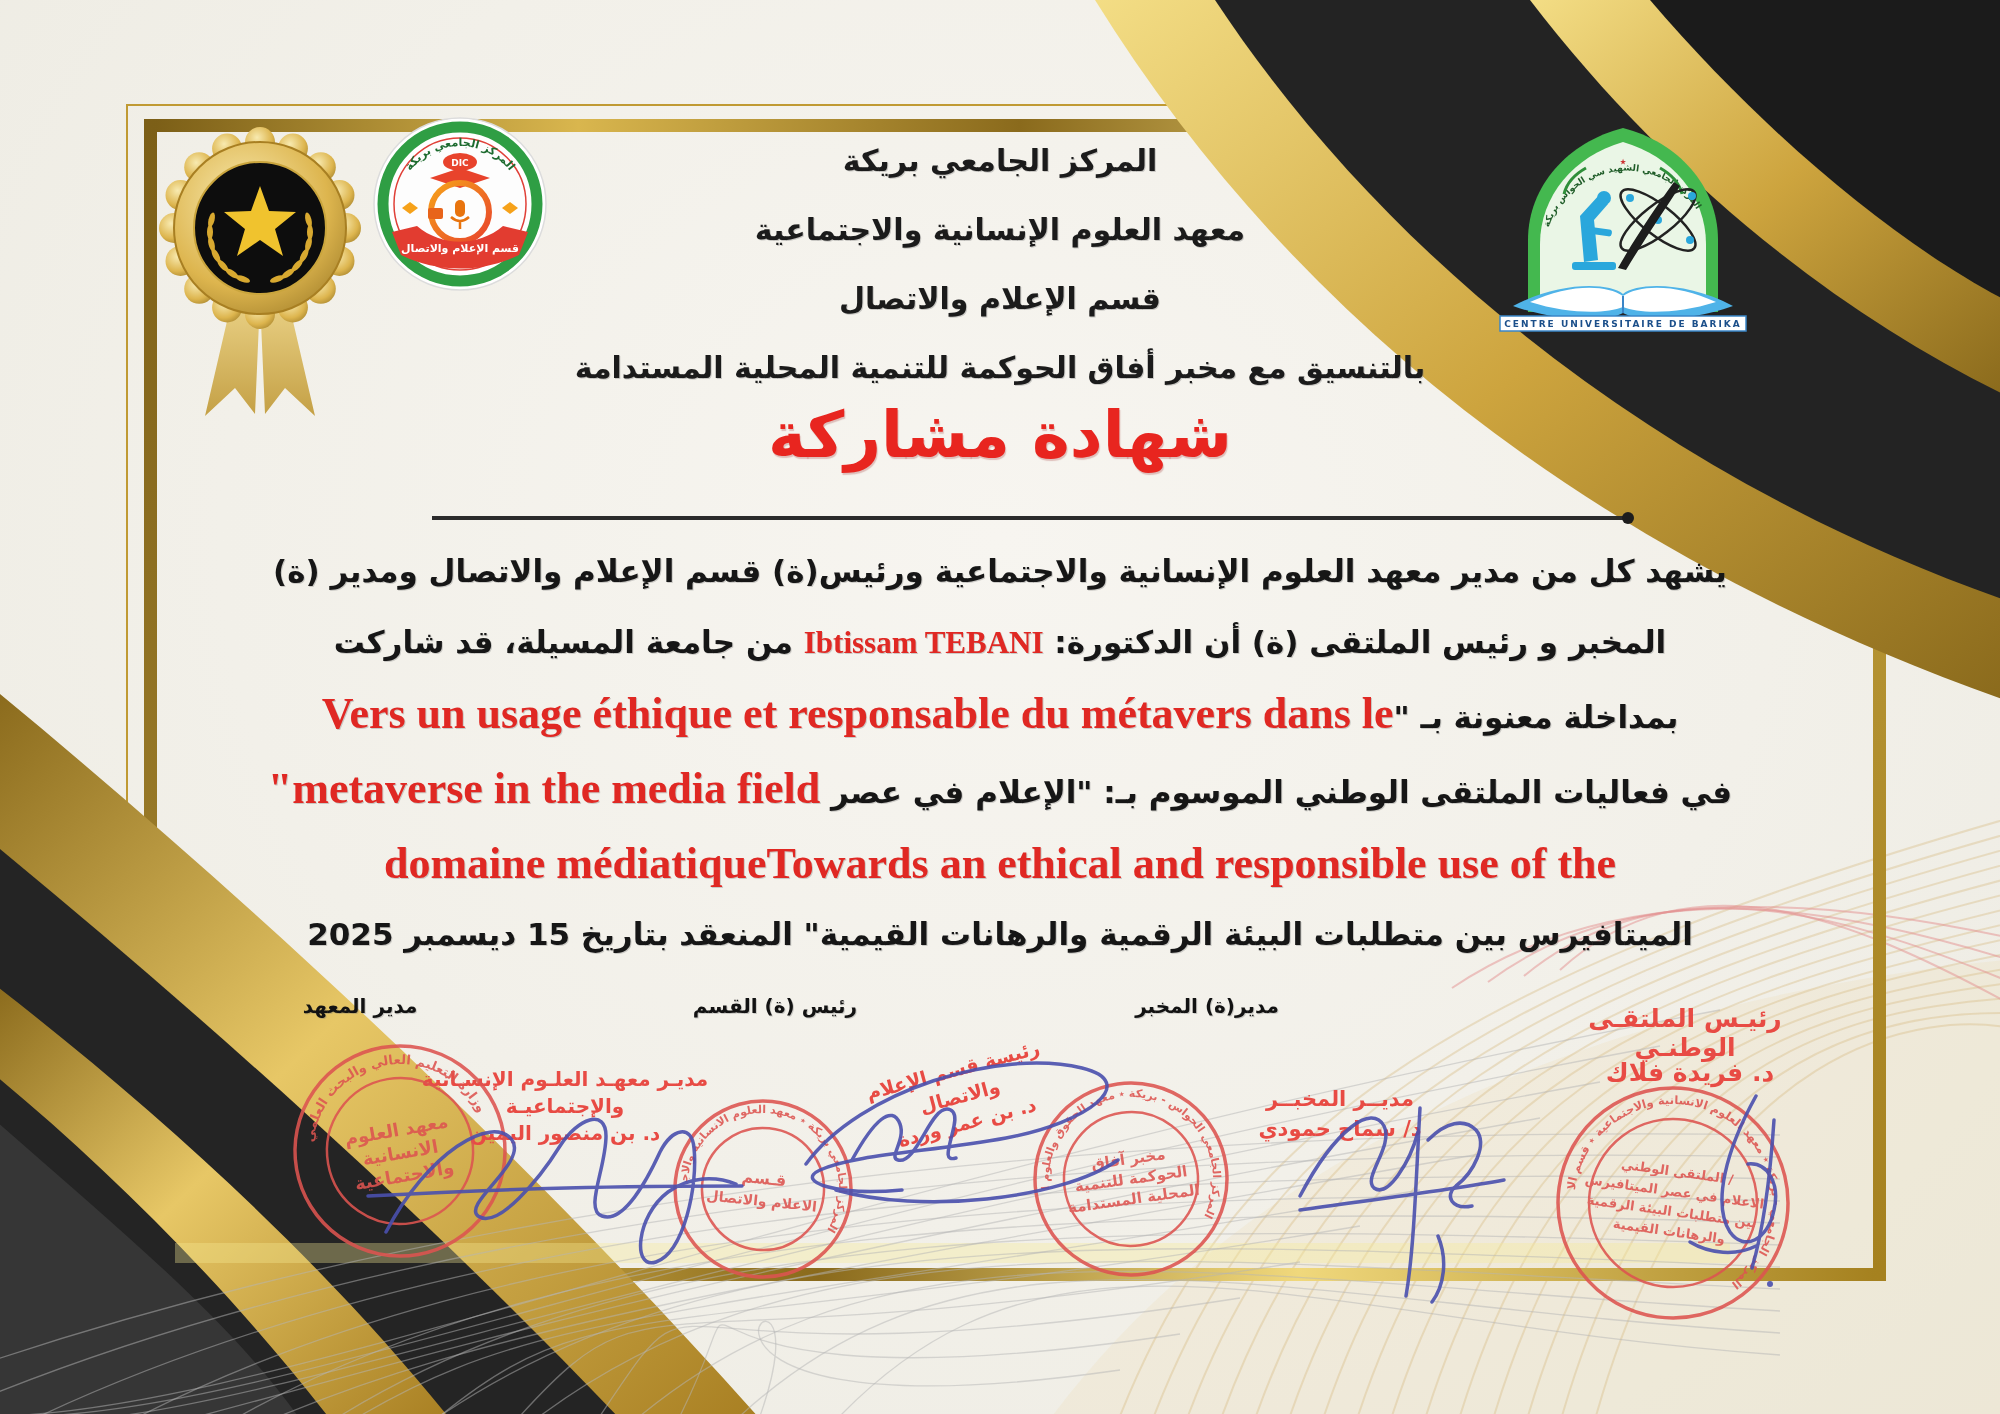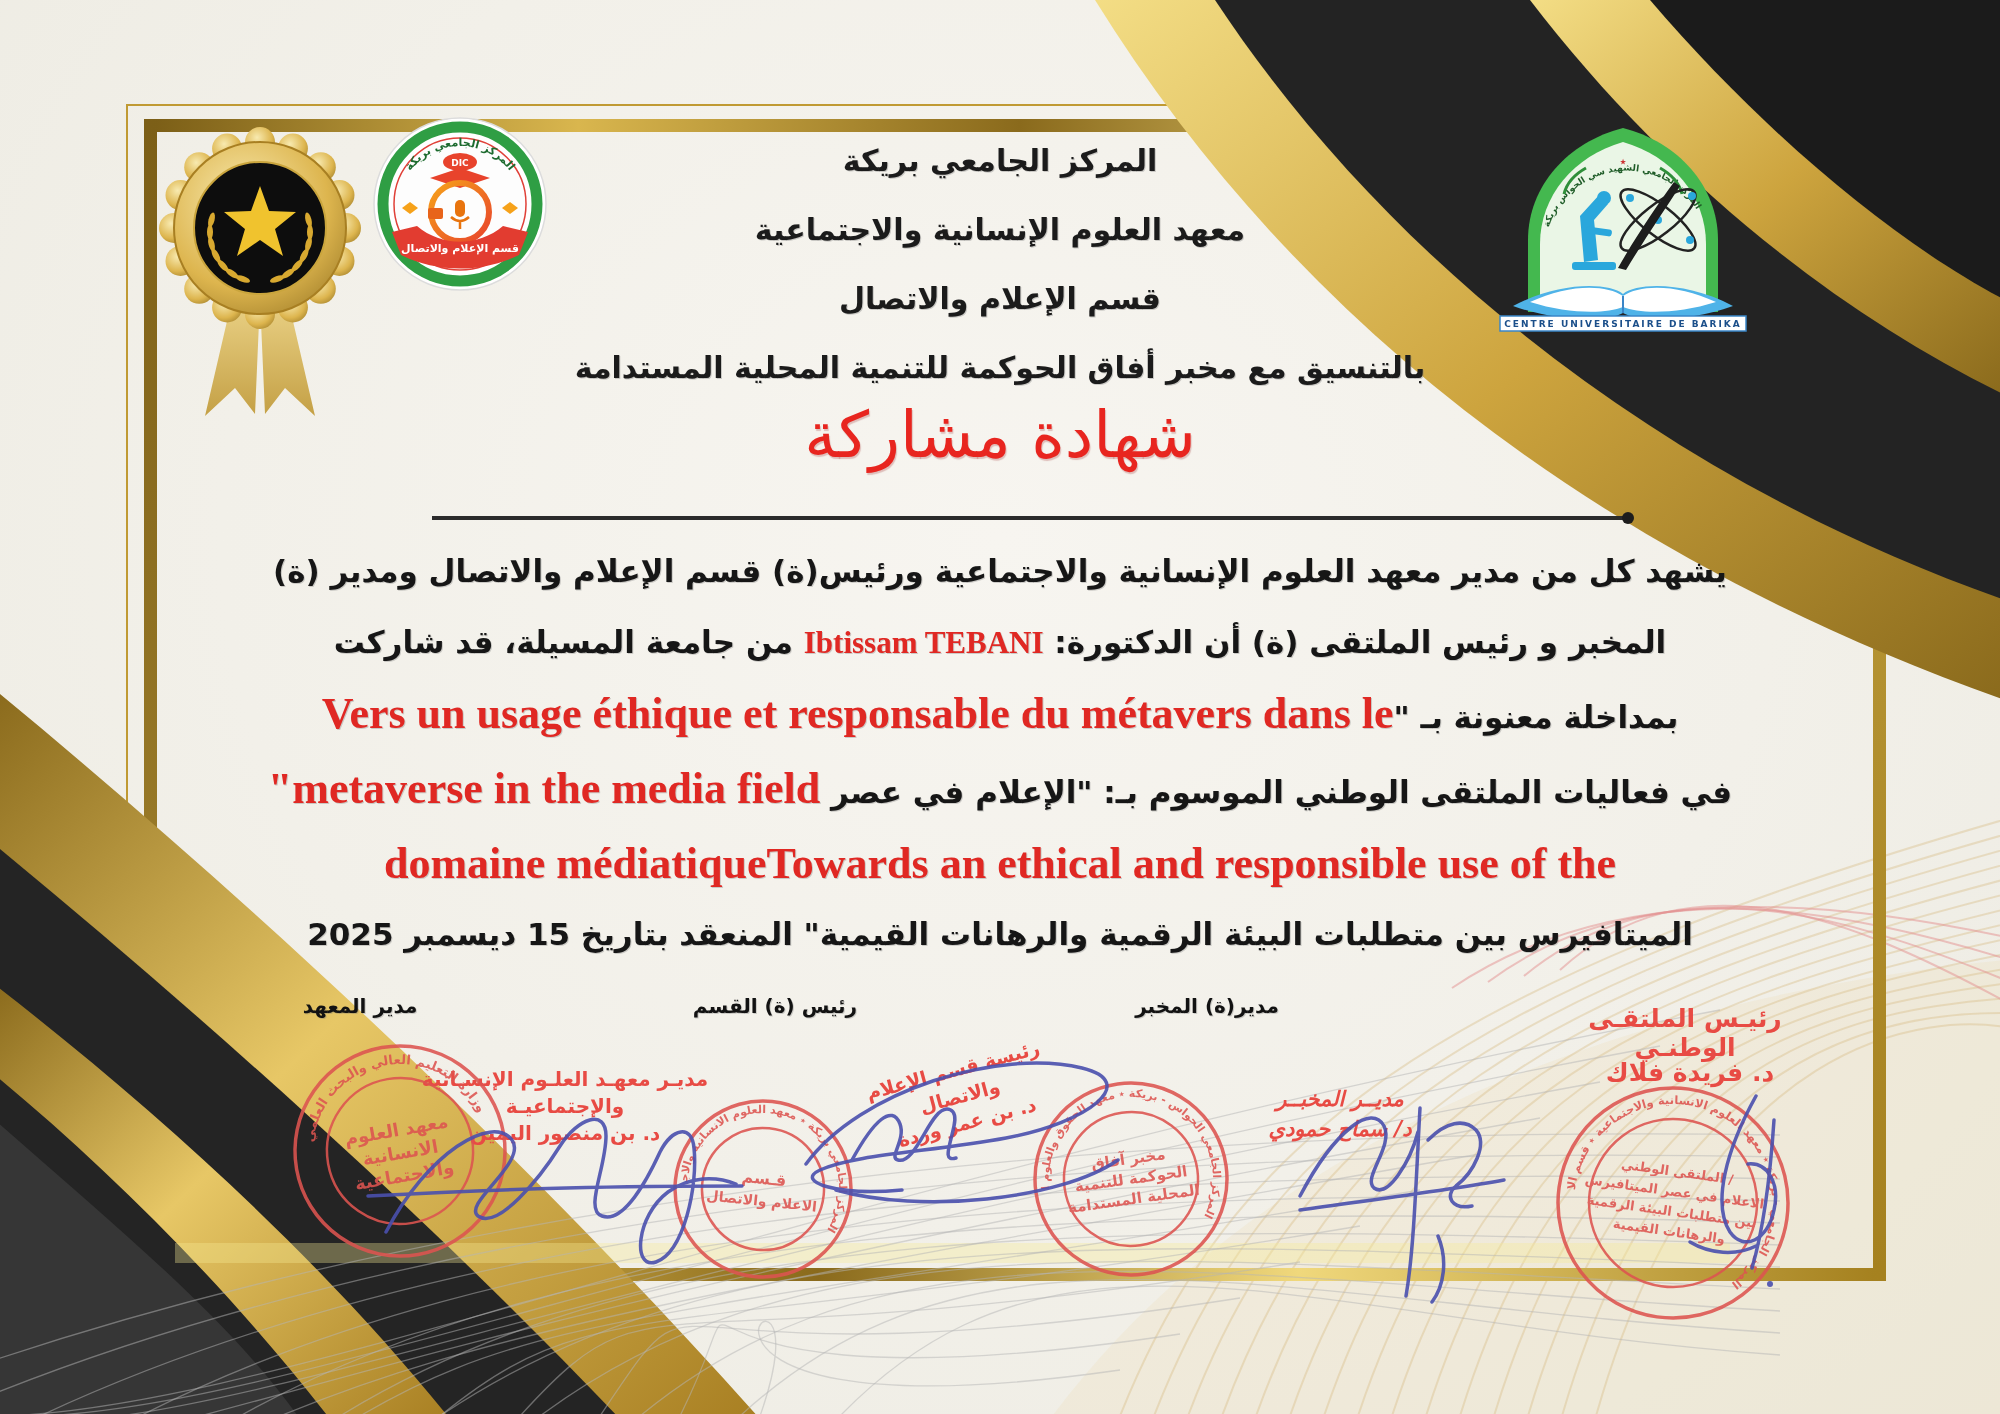--- a/index.html
+++ b/index.html
@@ -12,21 +12,21 @@
   .frame-outer{position:absolute;left:126px;top:104px;width:1754px;height:1166px;
     border:2px solid #c09a33;z-index:3;}
   .frame-inner{position:absolute;left:144px;top:119px;width:1716px;height:1136px;
     border:13px solid transparent;z-index:3;
     border-image:linear-gradient(100deg,#7c5f17 0%,#d9b64e 22%,#8a6a1c 45%,#f0d87c 70%,#a5811f 100%) 1;}
   
   .org{position:absolute;left:0;top:126px;width:2000px;text-align:center;z-index:6;
     color:#1b1b1b;font-weight:bold;font-size:30px;line-height:69px;
     text-shadow:1px 1px 0 rgba(120,120,120,.35);}
   .title{position:absolute;left:0;top:398px;width:2000px;text-align:center;z-index:6;
-    color:#e8251f;font-weight:normal;font-size:64px;letter-spacing:1px;
+    color:#e8251f;font-weight:bold;font-size:64px;letter-spacing:1px;
     text-shadow:1px 2px 1px rgba(150,30,30,.25);}
   .divider{position:absolute;left:432px;top:516px;width:1196px;height:4px;background:#2b2b2b;z-index:6;}
   .divider .dot{position:absolute;right:-6px;top:-4px;width:12px;height:12px;border-radius:50%;background:#1d1d1d;}
   
   .bodytext{position:absolute;left:0;top:536px;width:2000px;z-index:6;color:#161616;}
   .bline{width:2000px;text-align:center;white-space:nowrap;font-weight:bold;font-size:31px;line-height:71px;
     text-shadow:1px 1px 0 rgba(110,110,110,.3);}
   .latin{font-family:"Liberation Serif",serif;font-weight:bold;}
   .red{color:#e02823;}
   .frline{font-family:"Liberation Serif",serif;font-size:44px;}
@@ -274,21 +274,21 @@
 
   <div class="redlabel" dir="rtl" style="left:400px;top:1066px;width:330px;font-size:20px;line-height:27px;">
     <div>مديـر معهـد العلـوم الإنسـانية</div>
     <div>والإجتماعيـة</div>
     <div>د. بن منصور اليمين</div>
   </div>
   <div class="redlabel rot" dir="rtl" style="left:830px;top:1056px;width:260px;font-size:19px;line-height:27px;">
     <div>رئيسة قسم الإعلام والاتصال</div>
     <div>د. بن عمر وردة</div>
   </div>
-  <div class="redlabel" dir="rtl" style="left:1230px;top:1084px;width:220px;font-size:21px;line-height:30px;font-style:italic;">
+  <div class="redlabel" dir="rtl" style="left:1230px;top:1084px;width:220px;font-size:21px;line-height:30px;">
     <div>مديــر المخبــر</div>
     <div>د/ سماح حمودي</div>
   </div>
 
   <svg class="stamp" style="left:287px;top:1038px;transform:rotate(-10deg);" width="226" height="226" viewBox="0 0 226 226">
     <defs>
         <path id="arcInst" d="M26 113 A87 87 0 0 1 200 113"></path>
       </defs>
     <circle cx="113" cy="113" r="105" fill="none" stroke="#dd5450" stroke-width="3.5"></circle>
     <circle cx="113" cy="113" r="73" fill="none" stroke="#dd5450" stroke-width="2.5"></circle>

